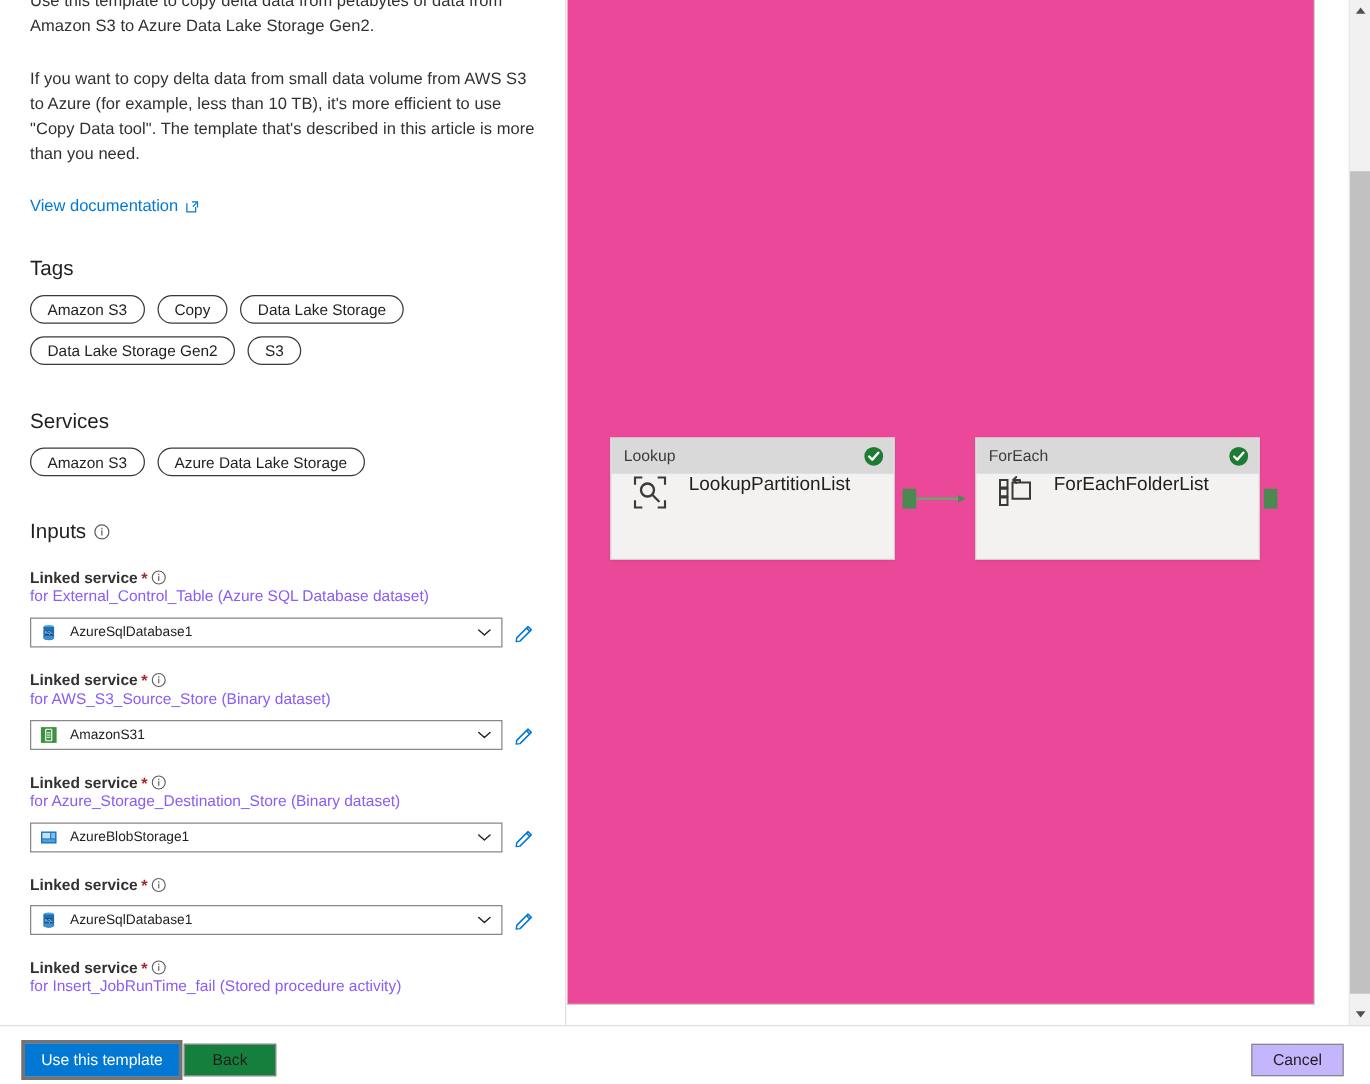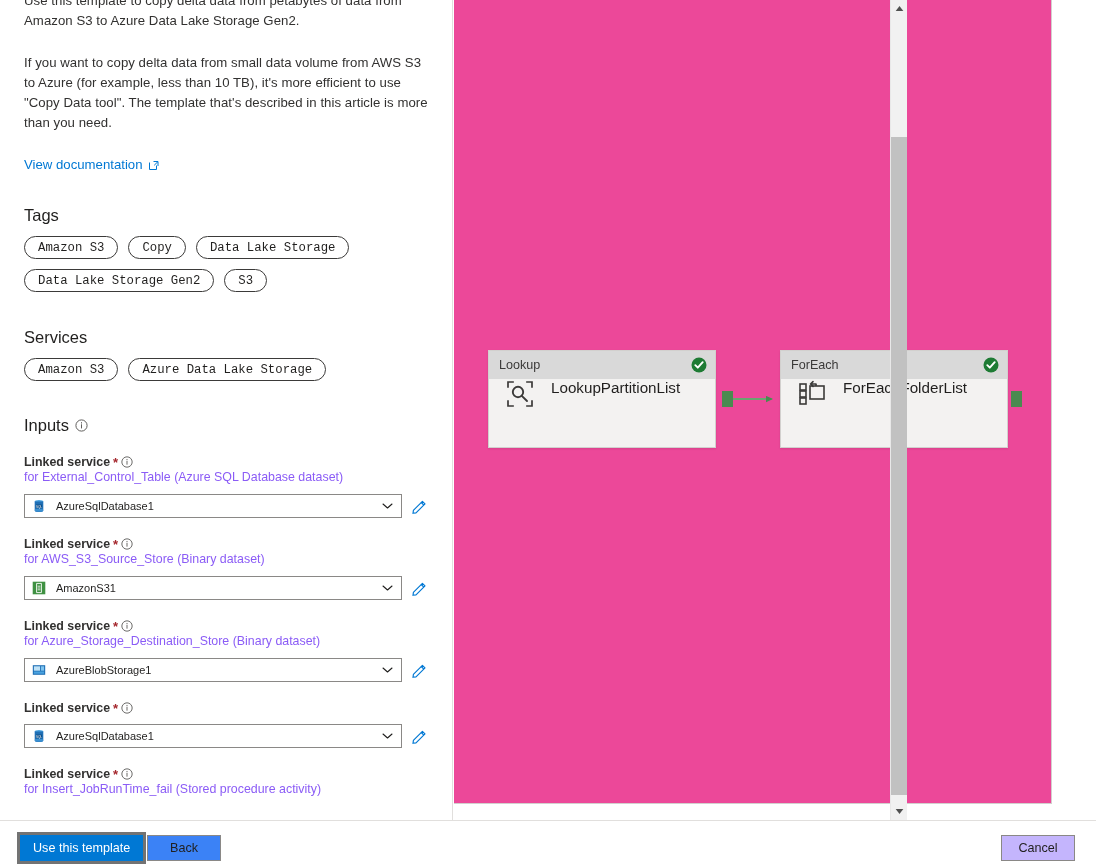--- a/index.html
+++ b/index.html
@@ -5,21 +5,21 @@
   * { box-sizing: border-box; }
   html, body {
     margin: 0; padding: 0;
     width: 1096px; height: 867px;
     background: #ffffff;
     font-family: "Liberation Sans", sans-serif;
     overflow: hidden;
   }
   #app {
     position: relative;
-    width: 907px;
+    width: 1096px;
     height: 867px;
     background: #ffffff;
   }
 
   
   #left-pane {
     position: absolute;
     left: 0; top: 0;
     width: 452px;
     height: 820px;
@@ -75,21 +75,20 @@
     height: 23px;
     padding: 0 13px;
     display: inline-flex;
     align-items: center;
     justify-content: center;
     font-size: 12.3px;
     color: #201f1e;
     background: #ffffff;
     white-space: nowrap;
     cursor: default;
-    font-family: Liberation Mono, monospace;
   }
 
   #inputs-head-row {
     margin-top: 35px;
     display: flex;
     align-items: center;
     gap: 6px;
   }
 
   .info-icon {
@@ -312,21 +311,21 @@
   #btn-use {
     position: static;
     background: #0078d4;
     color: #ffffff;
     border: 1px solid #0078d4;
     min-width: 118px;
     font-weight: normal;
   }
   #btn-back {
     left: 147px; top: 14px;
-    background: #3b82f6;
+    background: #15803d;
     color: #201f1e;
     border: 1px solid #8a8886;
     min-width: 74px;
   }
   #btn-cancel {
     left: 1001px; top: 14px;
     background: #c4b5fd;
     color: #201f1e;
     border: 1px solid #8a8886;
     min-width: 74px;

